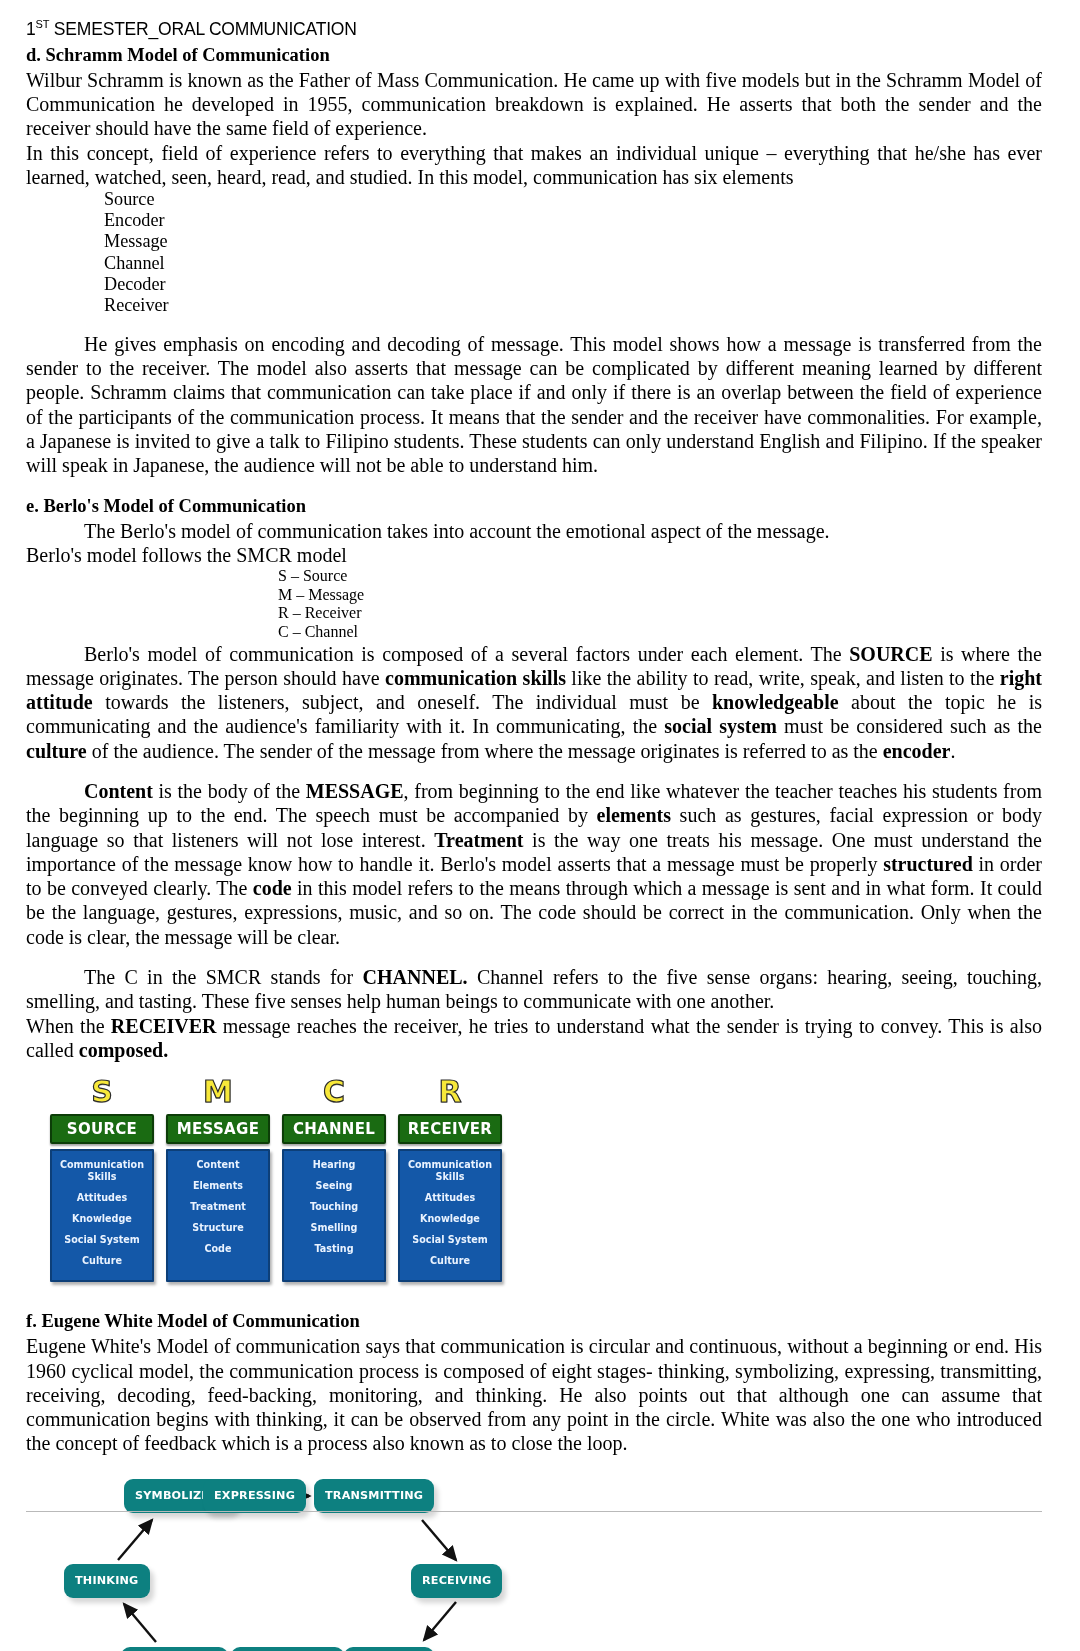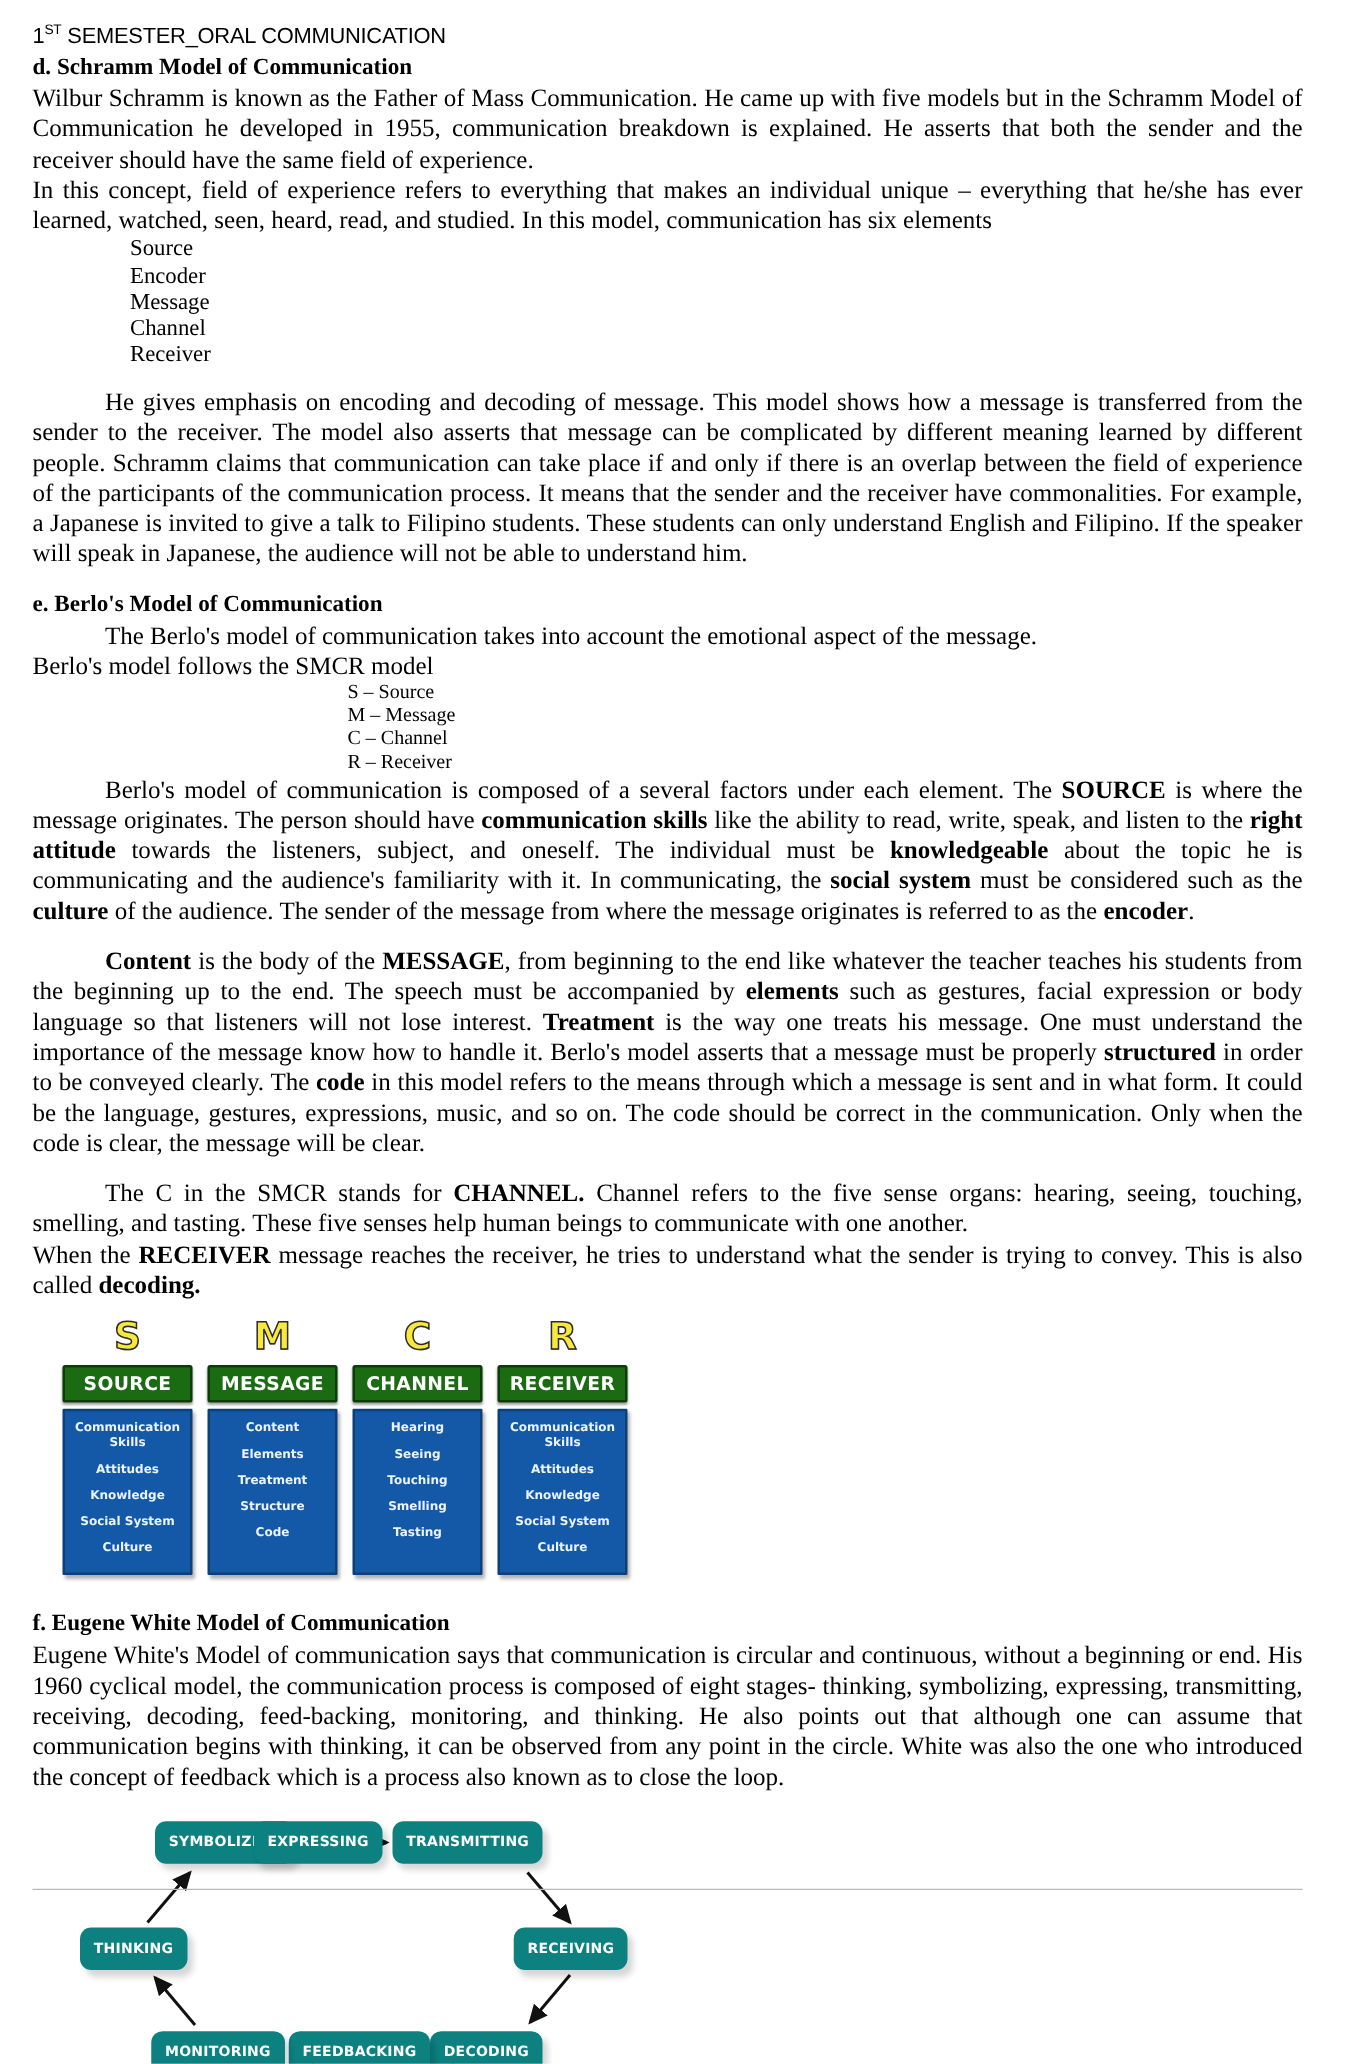--- a/index.html
+++ b/index.html
@@ -190,41 +190,42 @@
   </div>
 
   <div class="h-sub">d. Schramm Model of Communication</div>
   <p class="body">Wilbur Schramm is known as the Father of Mass Communication. He came up with five models but in the Schramm Model of Communication he developed in 1955, communication breakdown is explained. He asserts that both the sender and the receiver should have the same field of experience.</p>
   <p class="body">In this concept, field of experience refers to everything that makes an individual unique – everything that he/she has ever learned, watched, seen, heard, read, and studied. In this model, communication has six elements</p>
   <ul class="list">
     <li>Source</li>
     <li>Encoder</li>
     <li>Message</li>
     <li>Channel</li>
+    <li>Decoder</li>
     <li>Receiver</li>
   </ul>
   <p class="body indent gap">He gives emphasis on encoding and decoding of message. This model shows how a message is transferred from the sender to the receiver. The model also asserts that message can be complicated by different meaning learned by different people. Schramm claims that communication can take place if and only if there is an overlap between the field of experience of the participants of the communication process. It means that the sender and the receiver have commonalities. For example, a Japanese is invited to give a talk to Filipino students. These students can only understand English and Filipino. If the speaker will speak in Japanese, the audience will not be able to understand him.</p>
 
   <div class="h-sub" style="margin-top:16px;">e. Berlo's Model of Communication</div>
   <p class="body indent">The Berlo's model of communication takes into account the emotional aspect of the message.</p>
   <p class="body">Berlo's model follows the SMCR model</p>
   <ul class="list-center">
     <li>S – Source</li>
     <li>M – Message</li>
+    <li>R – Receiver</li>
     <li>C – Channel</li>
-    <li>R – Receiver</li>
   </ul>
 
   <p class="body indent"><span>Berlo's model of communication is composed of a several factors under each element. The </span><b>SOURCE</b><span> is where the message originates. The person should have </span><b>communication skills</b><span> like the ability to read, write, speak, and listen to the </span><b>right attitude</b><span> towards the listeners, subject, and oneself. The individual must be </span><b>knowledgeable</b><span> about the topic he is communicating and the audience's familiarity with it. In communicating, the </span><b>social system</b><span> must be considered such as the </span><b>culture</b><span> of the audience. The sender of the message from where the message originates is referred to as the </span><b>encoder</b><span>.</span></p>
 
   <p class="body indent gap"><b>Content</b><span> is the body of the </span><b>MESSAGE</b><span>, from beginning to the end like whatever the teacher teaches his students from the beginning up to the end. The speech must be accompanied by </span><b>elements</b><span> such as gestures, facial expression or body language so that listeners will not lose interest. </span><b>Treatment</b><span> is the way one treats his message. One must understand the importance of the message know how to handle it. Berlo's model asserts that a message must be properly </span><b>structured</b><span> in order to be conveyed clearly. The </span><b>code</b><span> in this model refers to the means through which a message is sent and in what form. It could be the language, gestures, expressions, music, and so on. The code should be correct in the communication. Only when the code is clear, the message will be clear.</span></p>
 
   <p class="body indent gap"><span>The C in the SMCR stands for </span><b>CHANNEL.</b><span> Channel refers to the five sense organs: hearing, seeing, touching, smelling, and tasting. These five senses help human beings to communicate with one another.</span></p>
 
-  <p class="body"><span>When the </span><b>RECEIVER</b><span> message reaches the receiver, he tries to understand what the sender is trying to convey. This is also called </span><b>decoding.</b></p>
+  <p class="body"><span>When the </span><b>RECEIVER</b><span> message reaches the receiver, he tries to understand what the sender is trying to convey. This is also called </span><b>composed.</b></p>
 
   <div class="smcr">
     <div class="smcr-letter" style="left:0;">S</div>
     <div class="smcr-letter" style="left:116px;">M</div>
     <div class="smcr-letter" style="left:232px;">C</div>
     <div class="smcr-letter" style="left:348px;">R</div>
 
     <div class="smcr-col" style="left:0;">
       <div class="smcr-head">SOURCE</div>
       <div class="smcr-body">

